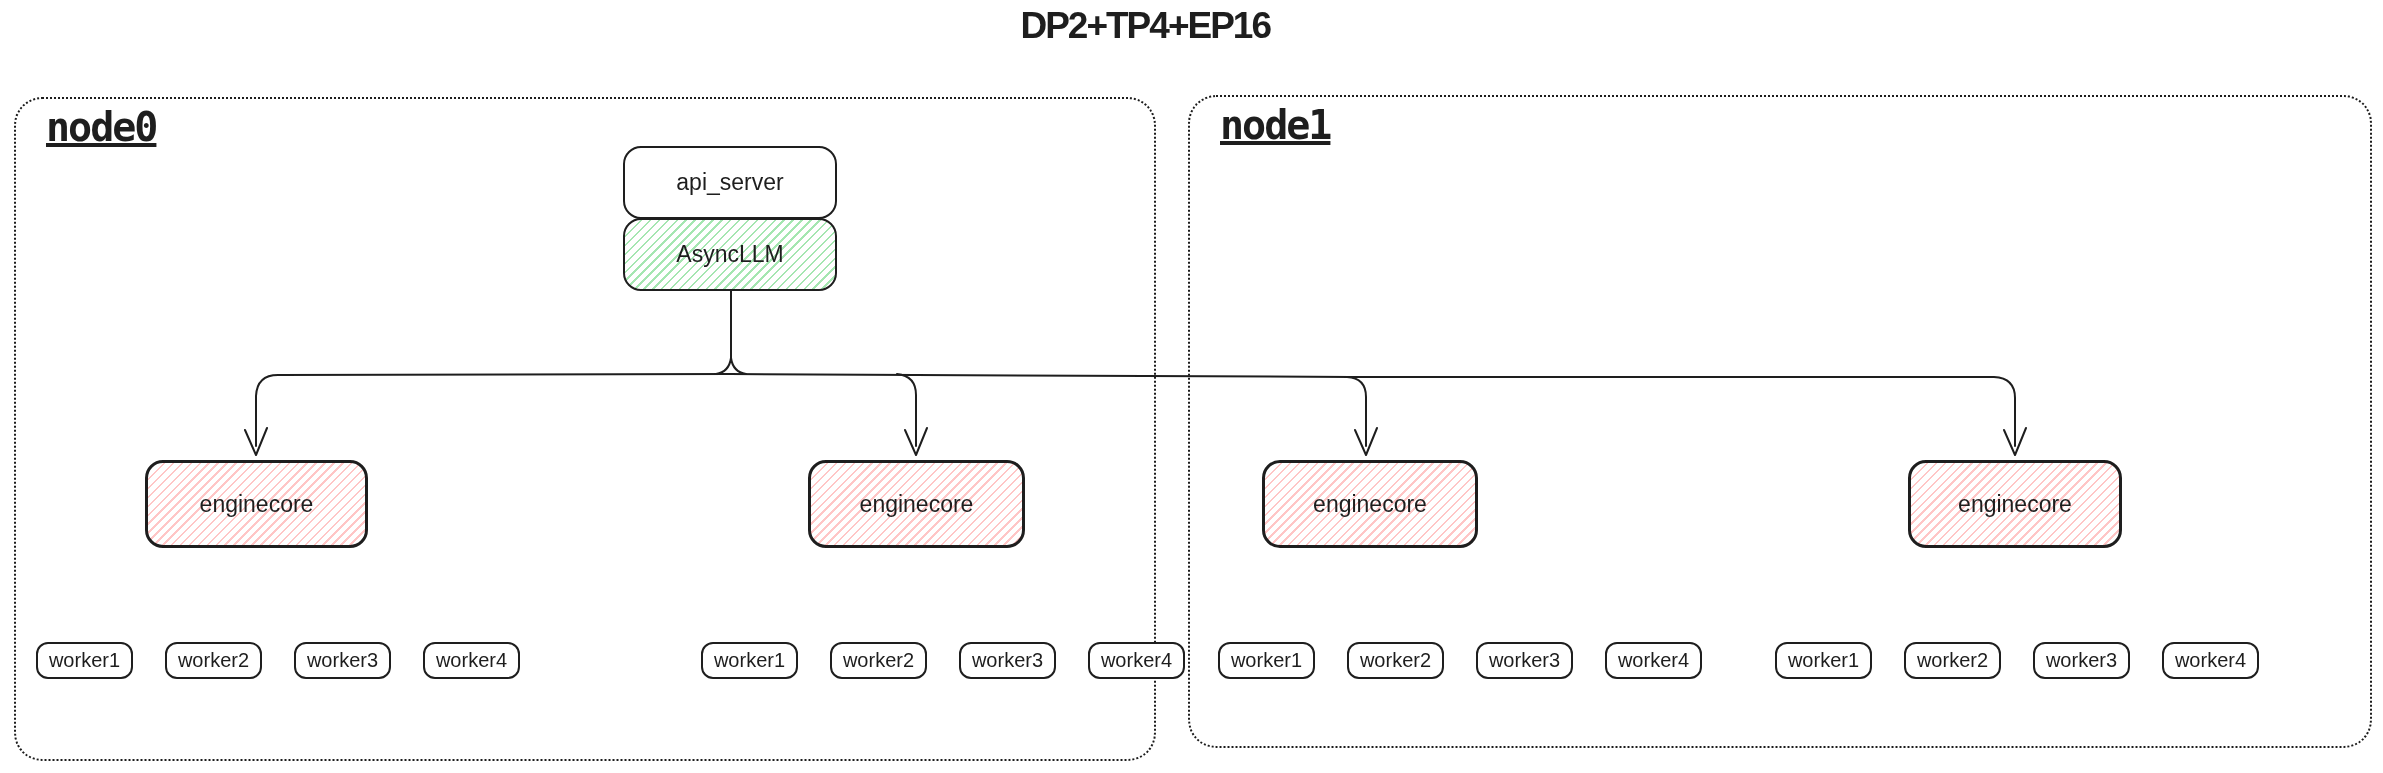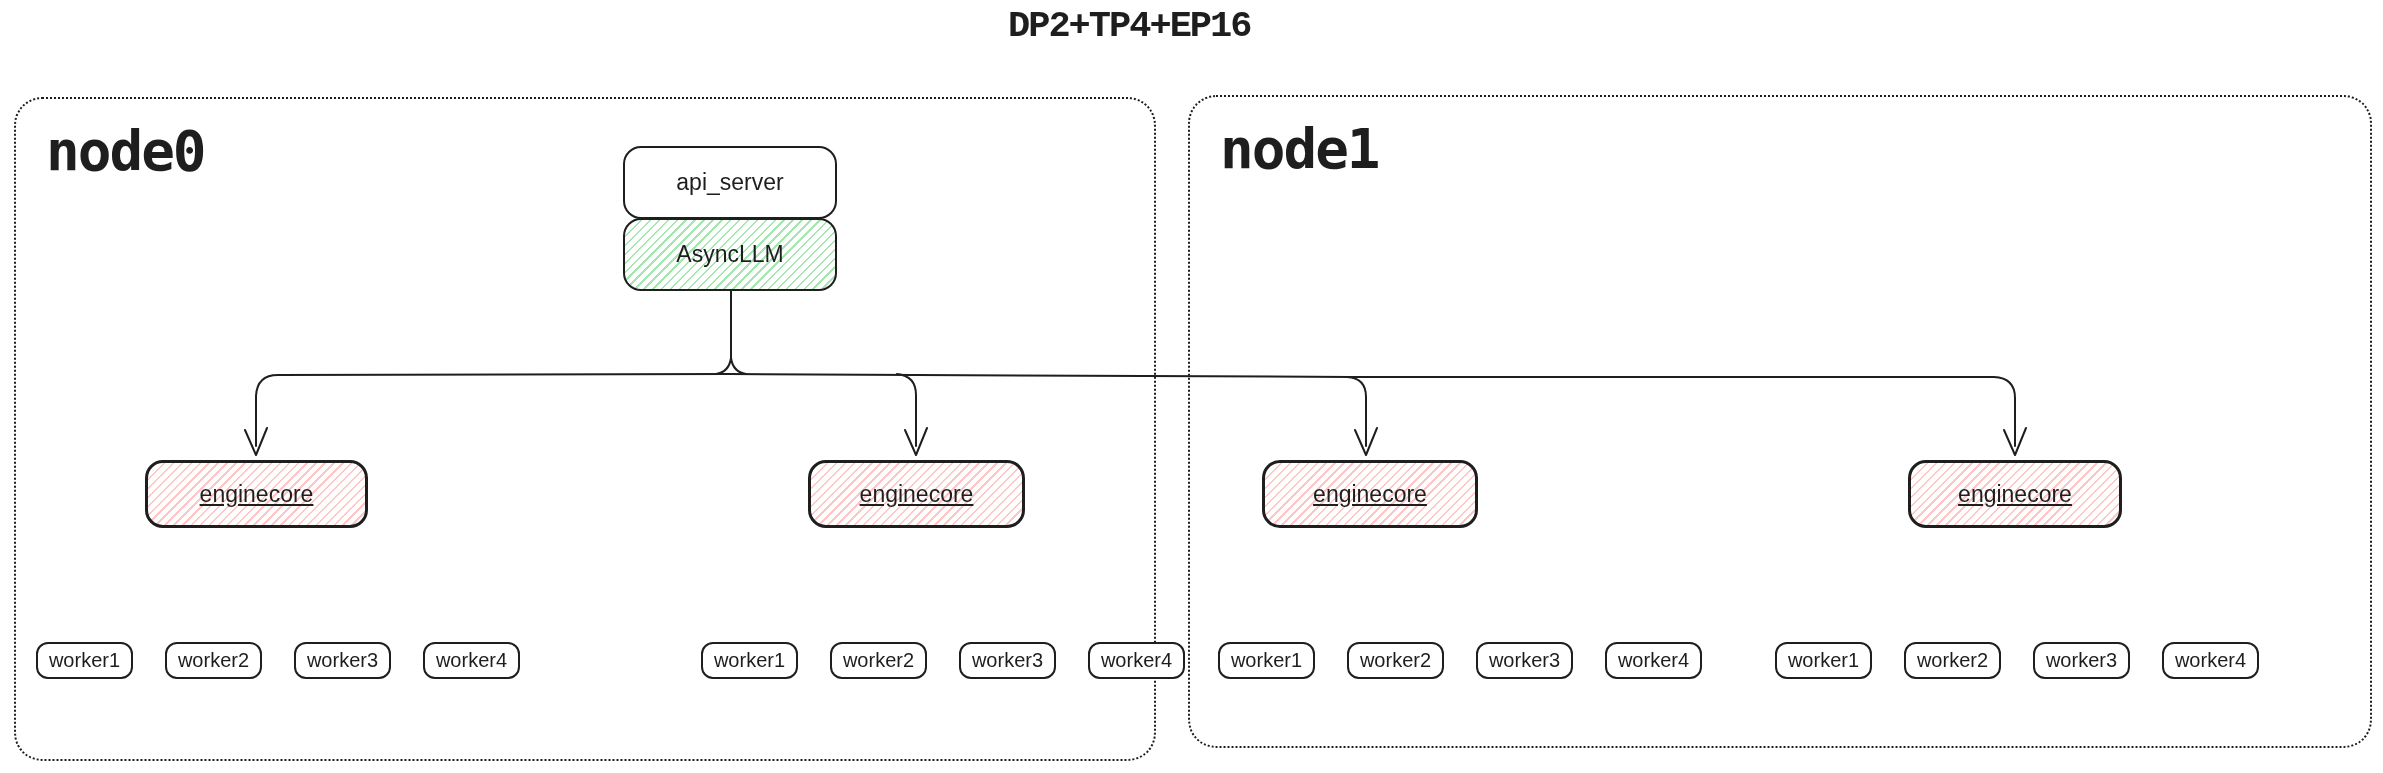--- a/index.html
+++ b/index.html
@@ -12,52 +12,52 @@
   .canvas{
     position:relative;
     width:2383px;height:773px;
     background:#ffffff;
     overflow:hidden;
     font-family:"Liberation Sans",sans-serif;
     color:var(--stroke);
   }
   .title{
     position:absolute;left:1008px;top:6px;width:262px;
-    text-align:left;
-    font-family:Liberation Mono, monospace;
+    text-align:right;
+    font-family:Liberation Sans, sans-serif;
     font-weight:700;font-size:37px;line-height:1.1;
     letter-spacing:-2px;color:var(--stroke);
     white-space:nowrap;
   }
   .node{
     position:absolute;
     border:2.5px dotted #1c1c1c;
     border-radius:28px;
     background:transparent;
   }
   .node0{left:14px;top:97px;width:1142px;height:664px;}
   .node1{left:1188px;top:95px;width:1184px;height:653px;}
   .node-label{
-    position:absolute;left:30px;top:24px;
+    position:absolute;left:30px;top:8px;
     font-family:"DejaVu Sans Mono",monospace;
-    font-weight:700;font-size:56px;line-height:1;
-    letter-spacing:-2px;color:var(--stroke);
+    font-weight:700;font-size:40px;line-height:1;
+    letter-spacing:-2px;color:var(--stroke);text-decoration:underline;
   }
   .box{
     position:absolute;
     background:#ffffff;
     border:2.5px solid var(--stroke);
     border-radius:18px;
     display:flex;align-items:center;justify-content:center;
     color:var(--stroke);
     white-space:nowrap;
   }
   .api{left:623px;top:146px;width:214px;height:73px;font-size:23px;}
   .allm{left:623px;top:218px;width:214px;height:73px;font-size:23px;}
-  .engine{top:460px;height:68px;font-size:23px;border-width:3px;text-decoration:underline;}
+  .engine{top:460px;height:88px;font-size:23px;border-width:3px;}
   .e1{left:145px;width:223px;}
   .e2{left:808px;width:217px;}
   .e3{left:1262px;width:216px;}
   .e4{left:1908px;width:214px;}
   .hatch-green{
     background-image:repeating-linear-gradient(135deg,
       rgba(255,255,255,0) 0px,rgba(255,255,255,0) 4.6px,
       var(--green-hatch) 4.6px,var(--green-hatch) 6.3px);
   }
   .hatch-red{

